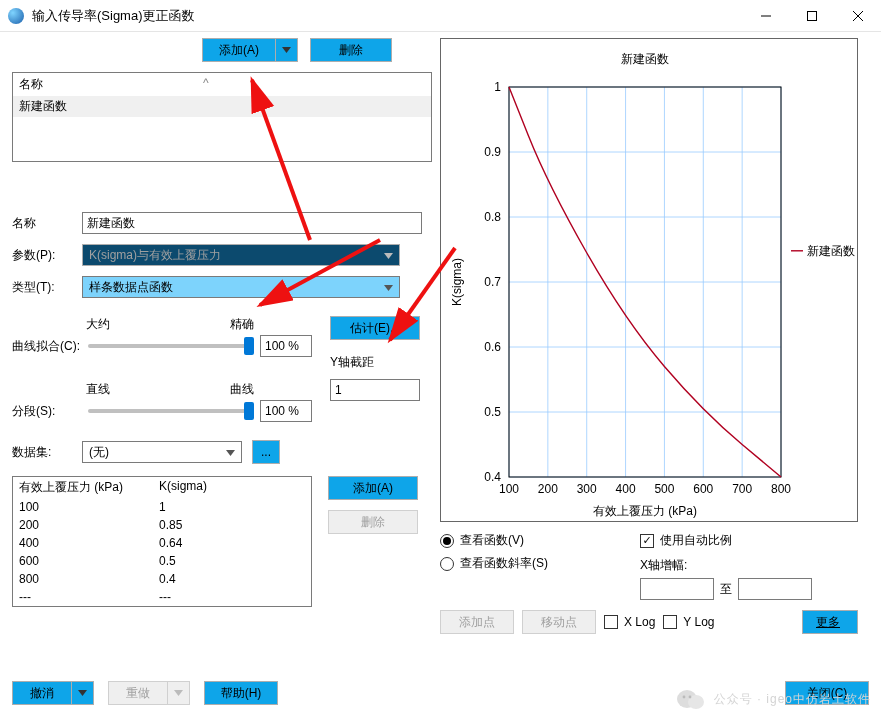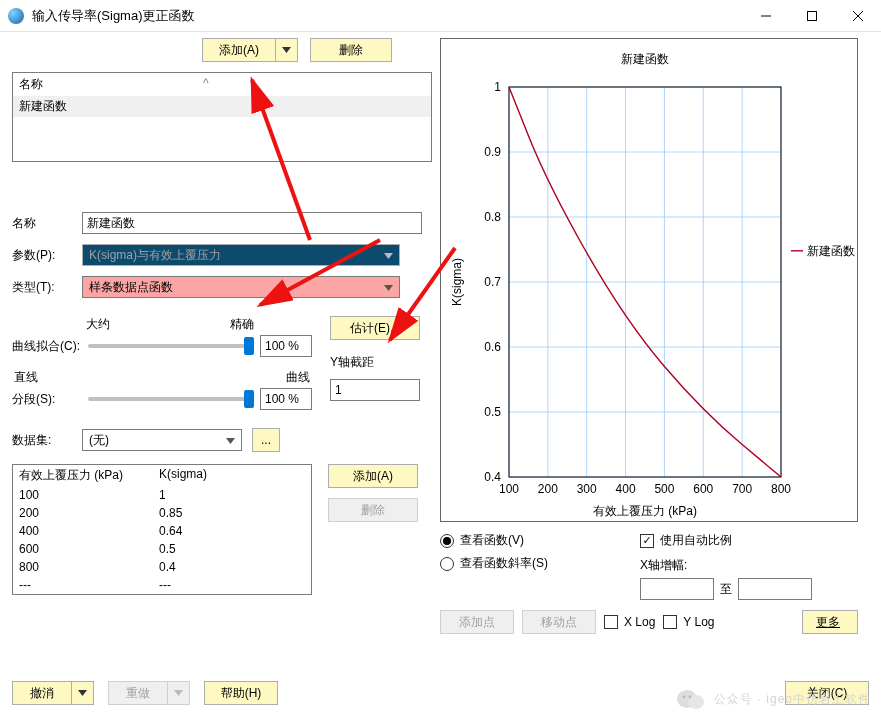--- a/index.html
+++ b/index.html
@@ -4,21 +4,21 @@
 <style>
 * { box-sizing: border-box; font-family: "Microsoft YaHei", "SimSun", Arial, sans-serif; font-size: 12px; }
 body { margin: 0; background: #fff; width: 881px; height: 717px; position: relative; overflow: hidden; }
 .titlebar { height: 32px; display: flex; align-items: center; border-bottom: 1px solid #e5e5e5; }
 .titlebar .app-icon { width: 16px; height: 16px; margin: 0 8px; border-radius: 50%; background: radial-gradient(circle at 30% 30%, #7fd4ff, #1a5fab); }
 .titlebar .title { flex: 1; font-size: 13px; color: #000; }
 .win-btn { width: 46px; height: 30px; display: flex; align-items: center; justify-content: center; color: #333; }
 .content { position: absolute; top: 30px; left: 0; right: 0; bottom: 0; padding: 12px; }
 .left-panel { position: absolute; left: 12px; top: 8px; width: 420px; }
 .right-panel { position: absolute; left: 440px; top: 8px; width: 418px; }
-.btn { display: inline-flex; align-items: center; justify-content: center; height: 24px; padding: 0 14px; background: #fef9c3; border: 1px solid #adadad; color: #000; cursor: default; white-space: nowrap; }
+.btn { display: inline-flex; align-items: center; justify-content: center; height: 24px; padding: 0 14px; background: #0ea5e9; border: 1px solid #adadad; color: #000; cursor: default; white-space: nowrap; }
 .btn.disabled { color: #a0a0a0; background: #efefef; border-color: #d0d0d0; }
 .btn.small-drop { width: 22px; padding: 0; border-left: none; }
 .input { height: 22px; border: 1px solid #7a7a7a; padding: 0 4px; background: #fff; }
 .combo { height: 22px; border: 1px solid #adadad; background: #0c4a6e; display: flex; align-items: center; padding: 0 6px; position: relative; }
 .combo.disabled { color: #a0a0a0; }
 .combo .caret { position: absolute; right: 6px; }
 .listbox { border: 1px solid #7a7a7a; background: #fff; }
 .lb-head { padding: 3px 6px; font-size: 12px; color: #000; display: flex; }
 .lb-row { padding: 2px 6px; font-size: 12px; }
 .lb-row.sel { background: #f0f0f0; }
@@ -99,21 +99,21 @@
       <div class="combo disabled" style="width:318px;">
         <span>K(sigma)与有效上覆压力</span>
         <span class="caret"><svg class="caret-svg">
               <polygon points="0,0 9,0 4.5,6" fill="#bbb"></polygon>
             </svg></span>
       </div>
     </div>
 
     <div style="display:flex; align-items:center; gap:10px; margin-top:10px;">
       <span class="lbl" style="width:60px;">类型(T):</span>
-      <div class="combo" style="width:318px; background:#fca5a5; border-color:#7a7a7a;">
+      <div class="combo" style="width:318px; background:#7dd3fc; border-color:#7a7a7a;">
         <span>样条数据点函数</span>
         <span class="caret"><svg class="caret-svg">
               <polygon points="0,0 9,0 4.5,6" fill="#555"></polygon>
             </svg></span>
       </div>
     </div>
 
     <div style="display:flex; margin-top:18px;">
       <div style="width:300px;">
         <div style="display:flex;">
@@ -125,21 +125,21 @@
           <span style="width:56px;"></span>
         </div>
         <div style="display:flex; align-items:center;">
           <span class="lbl" style="width:72px;">曲线拟合(C):</span>
           <div class="slider-track">
             <div class="slider-thumb" style="right:-4px;"></div>
           </div>
           <input class="input" style="width: 52px; margin-left: 6px; text-align: left;" value="100 %">
         </div>
 
-        <div style="display:flex; margin-top:12px;flex-direction:column;">
+        <div style="display:flex; margin-top:24px;">
           <span style="width:72px;"></span>
           <div style="flex:1; display:flex; justify-content:space-between; padding:0 2px 2px 2px;">
             <span>直线</span>
             <span>曲线</span>
           </div>
           <span style="width:56px;"></span>
         </div>
         <div style="display:flex; align-items:center;">
           <span class="lbl" style="width:72px;">分段(S):</span>
           <div class="slider-track">

